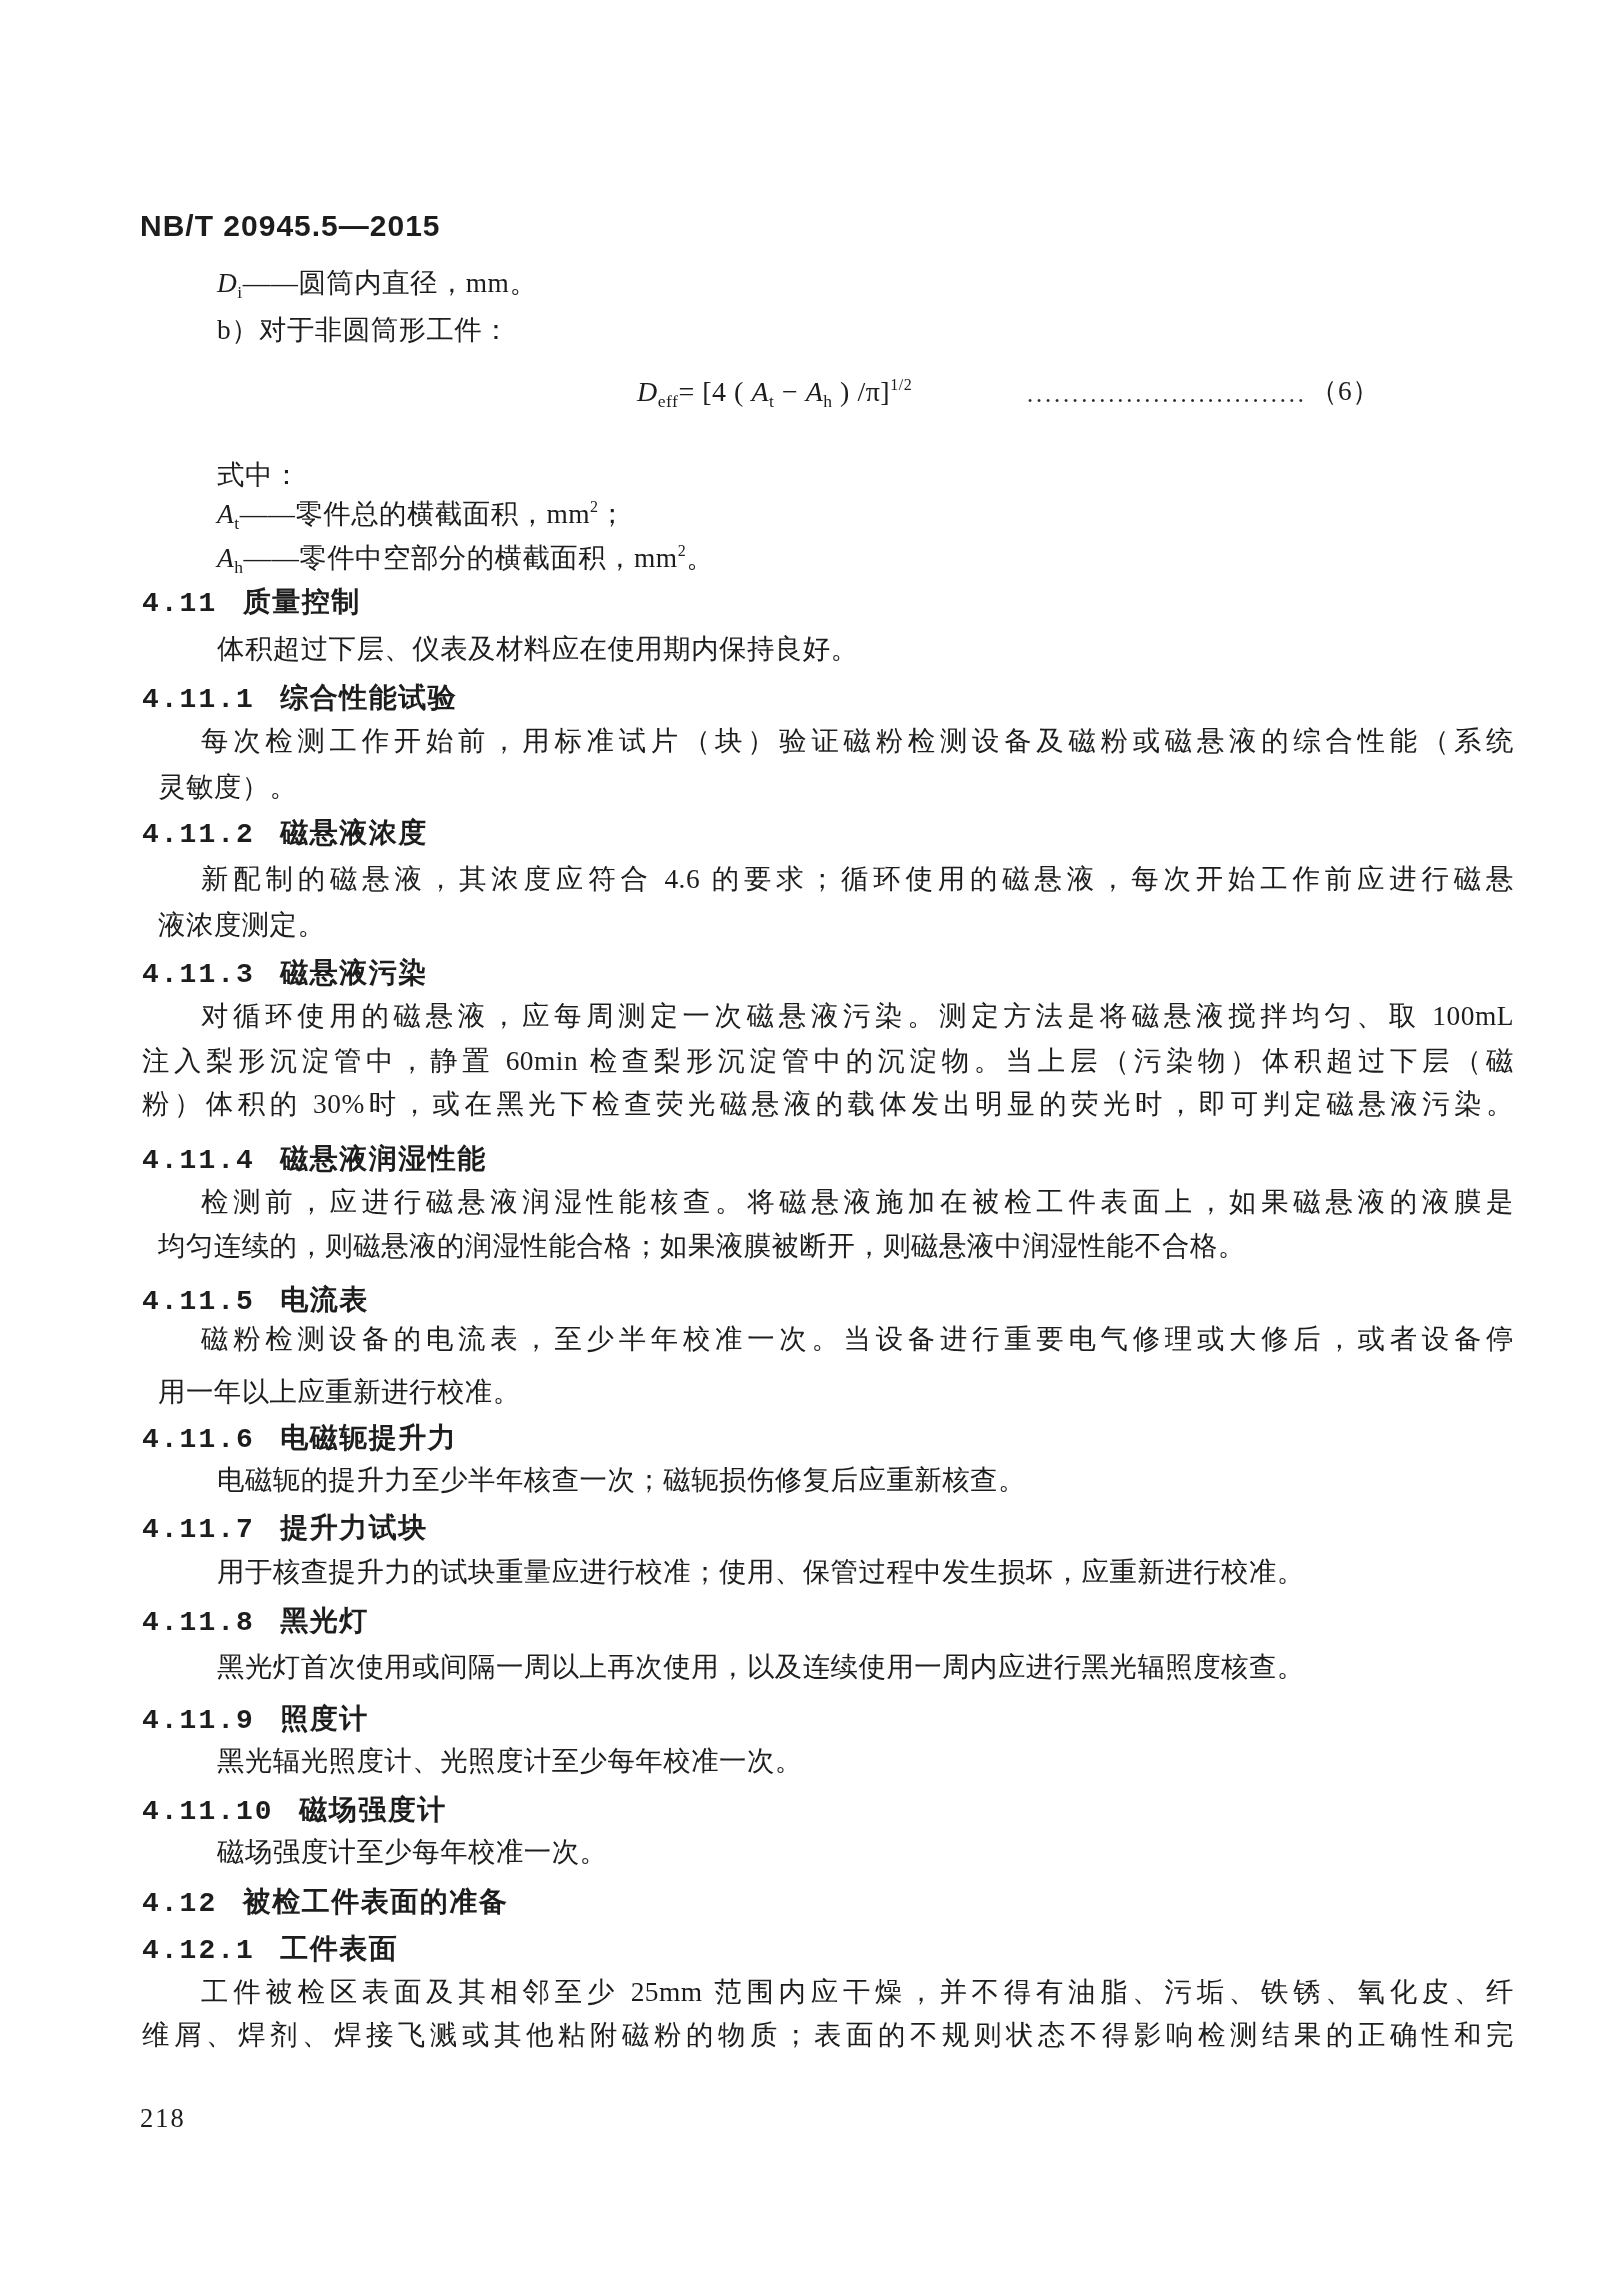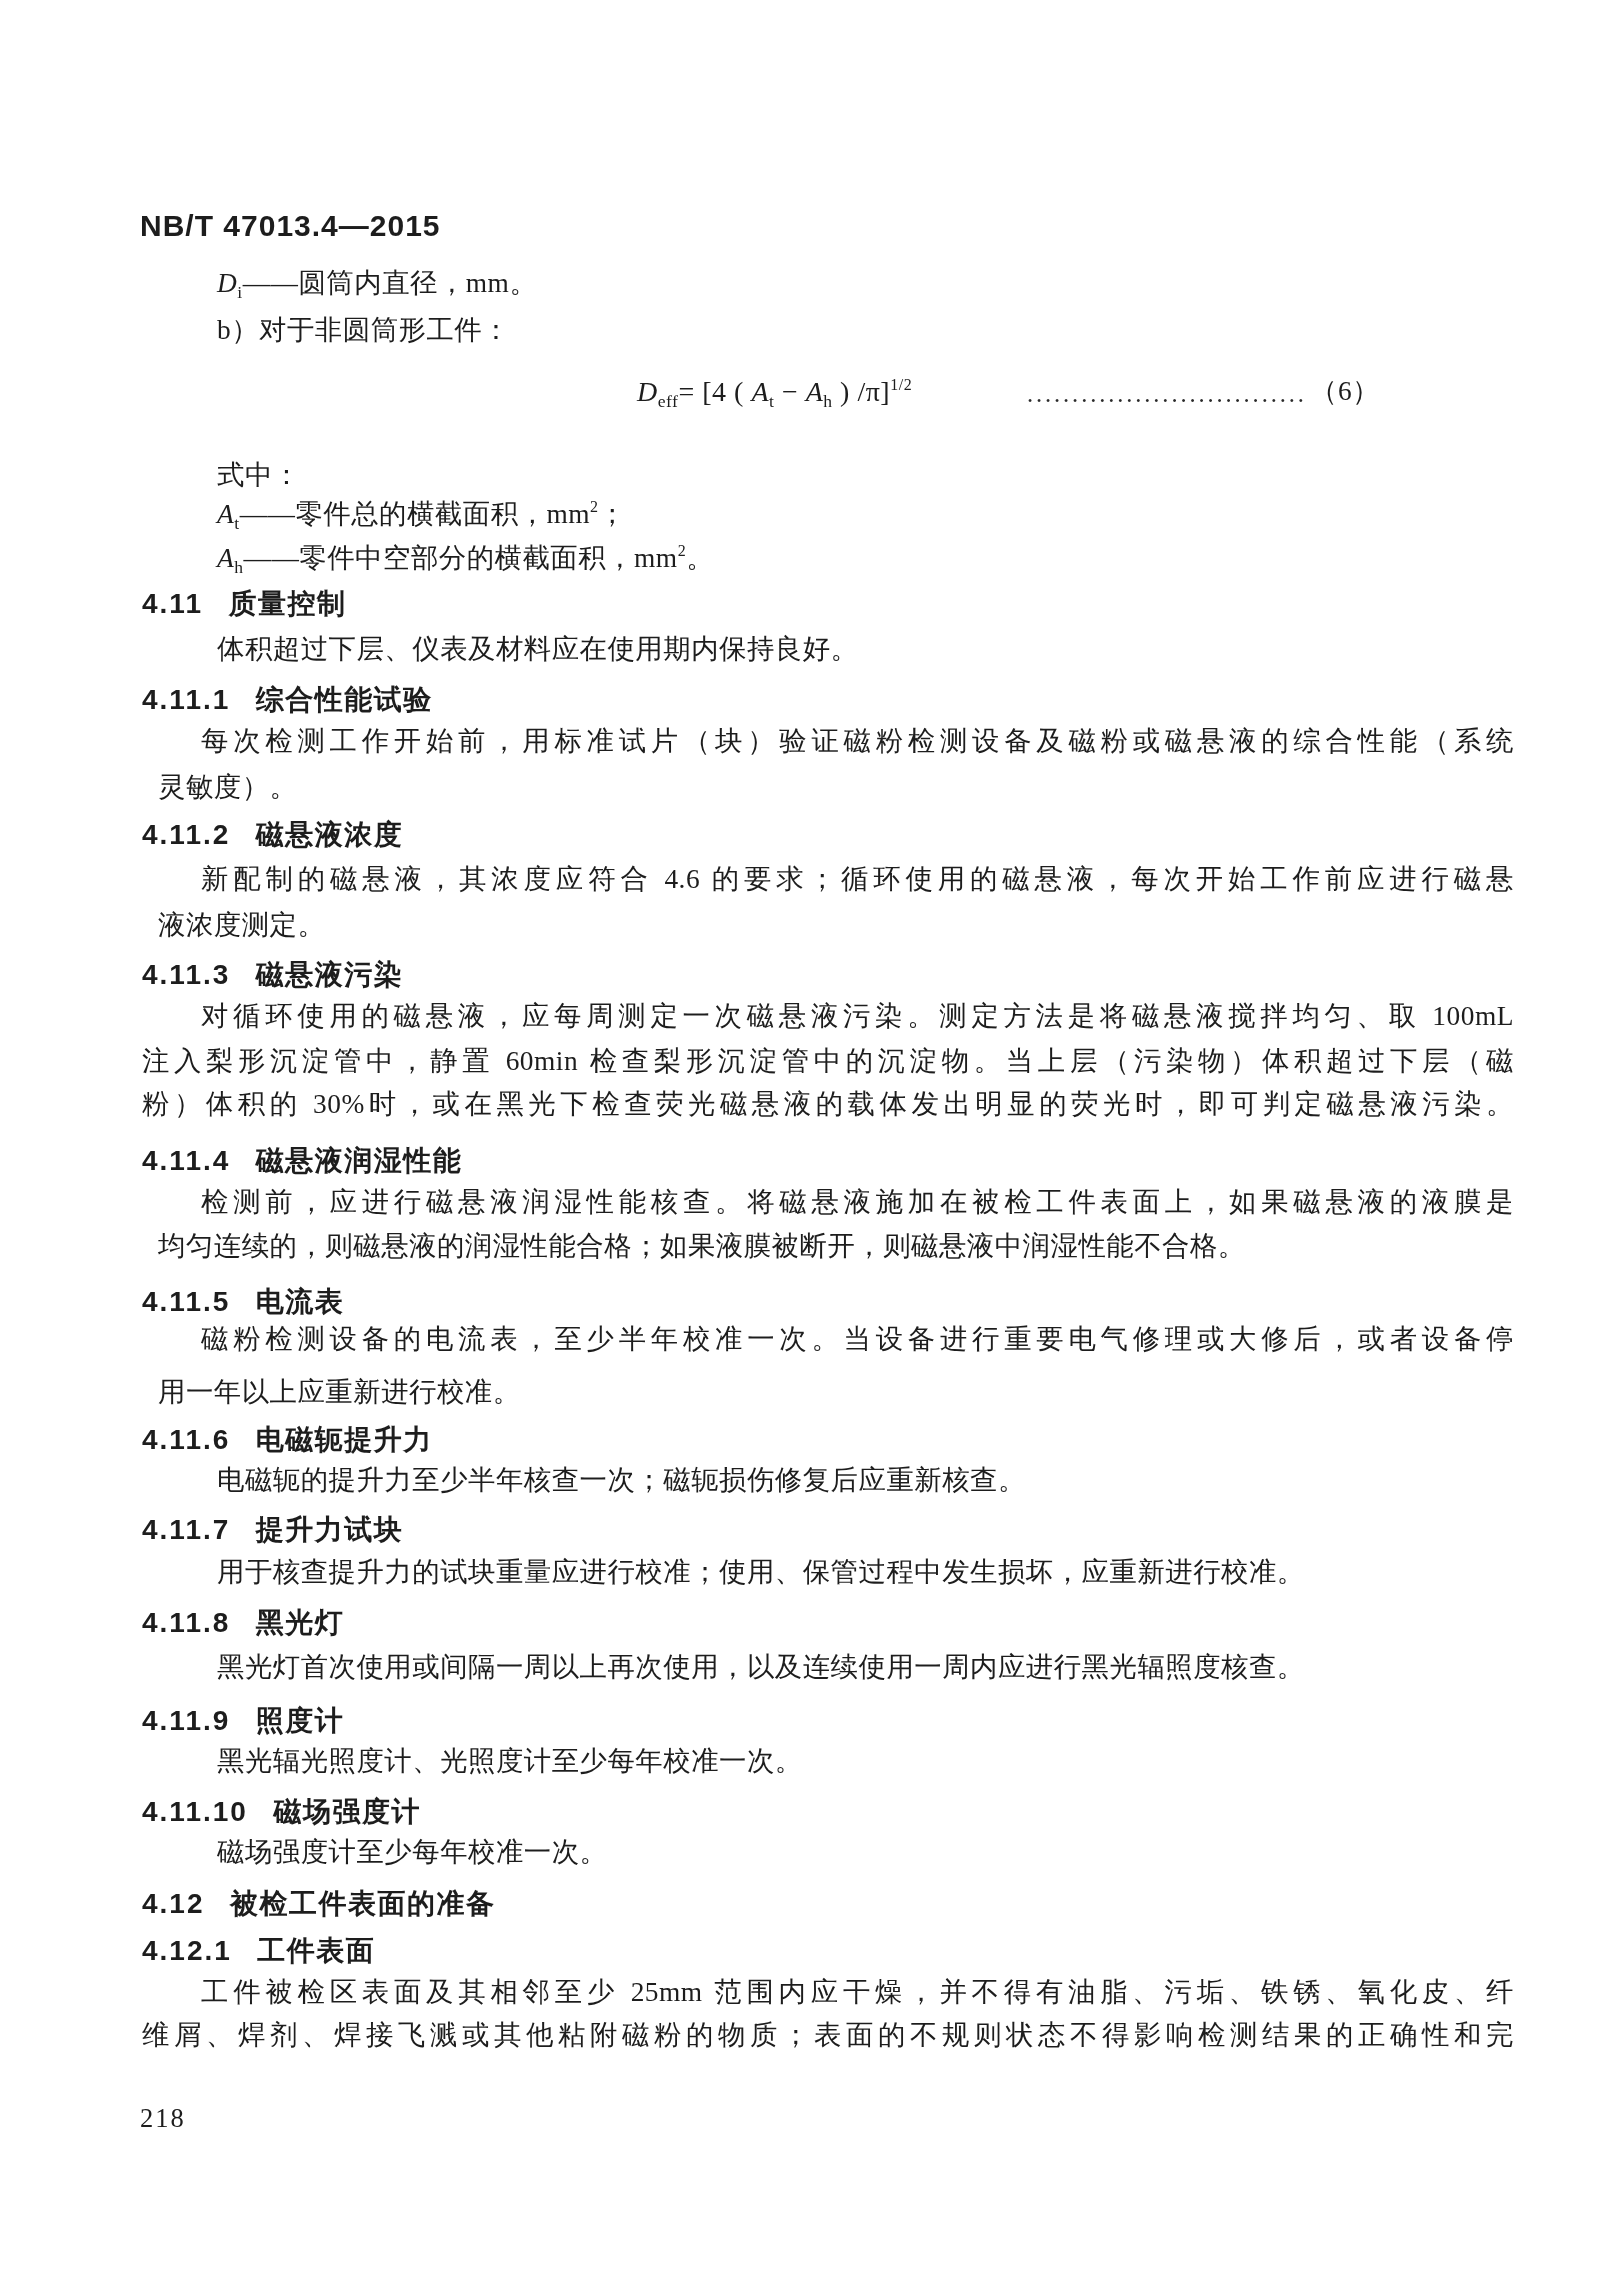--- a/index.html
+++ b/index.html
@@ -14,21 +14,21 @@
   .t{
     position:absolute;
     left:142px;width:1372px;
     font-size:27.4px;line-height:37px;
     letter-spacing:0.5px;
   }
   .nw{white-space:nowrap;margin-left:16px;}
   .ind{text-indent:59px;}
   .just{text-align:justify;text-align-last:justify;}
   .head{
-    font-family:Liberation Sans, sans-serif;
+    font-family:Liberation Mono, monospace;
     font-weight:bold;
     font-size:28px;
     letter-spacing:1.5px;
     white-space:nowrap;
   }
   .head .hnum{display:inline-block;margin-right:25.5px;letter-spacing:2px;}
   .doccode{
     position:absolute;left:140px;top:209px;
     font-family:"Liberation Sans", sans-serif;
     font-weight:bold;font-size:30px;letter-spacing:1px;
@@ -47,21 +47,21 @@
     overflow:hidden;white-space:nowrap;
     font-size:24.5px;letter-spacing:2.9px;color:#2a2a2a;
   }
   .eq-num{position:absolute;left:1168px;top:0;font-size:27.4px;white-space:nowrap;}
 </style>
 </head>
 <body>
 
 <div class="page">
 
-  <div class="doccode">NB/T 47013.4—2015</div>
+  <div class="doccode">NB/T 20945.5—2015</div>
 
   <div class="t nw ind" style="top:265px"><span class="var">D</span><sub>i</sub><span>——圆筒内直径，mm。</span></div>
 
   <div class="t nw ind" style="top:312px">b）对于非圆筒形工件：</div>
 
   <div class="t" style="top:373px;height:49px">
     <span class="eq-main"><span class="var">D</span><sub>eff</sub><span>= [4 ( </span><span class="var">A</span><sub>t</sub><span> − </span><span class="var">A</span><sub>h</sub><span> ) /π]</span><sup>1/2</sup></span>
     <span class="eq-dots">............................................................</span>
     <span class="eq-num">（6）</span>
   </div>

